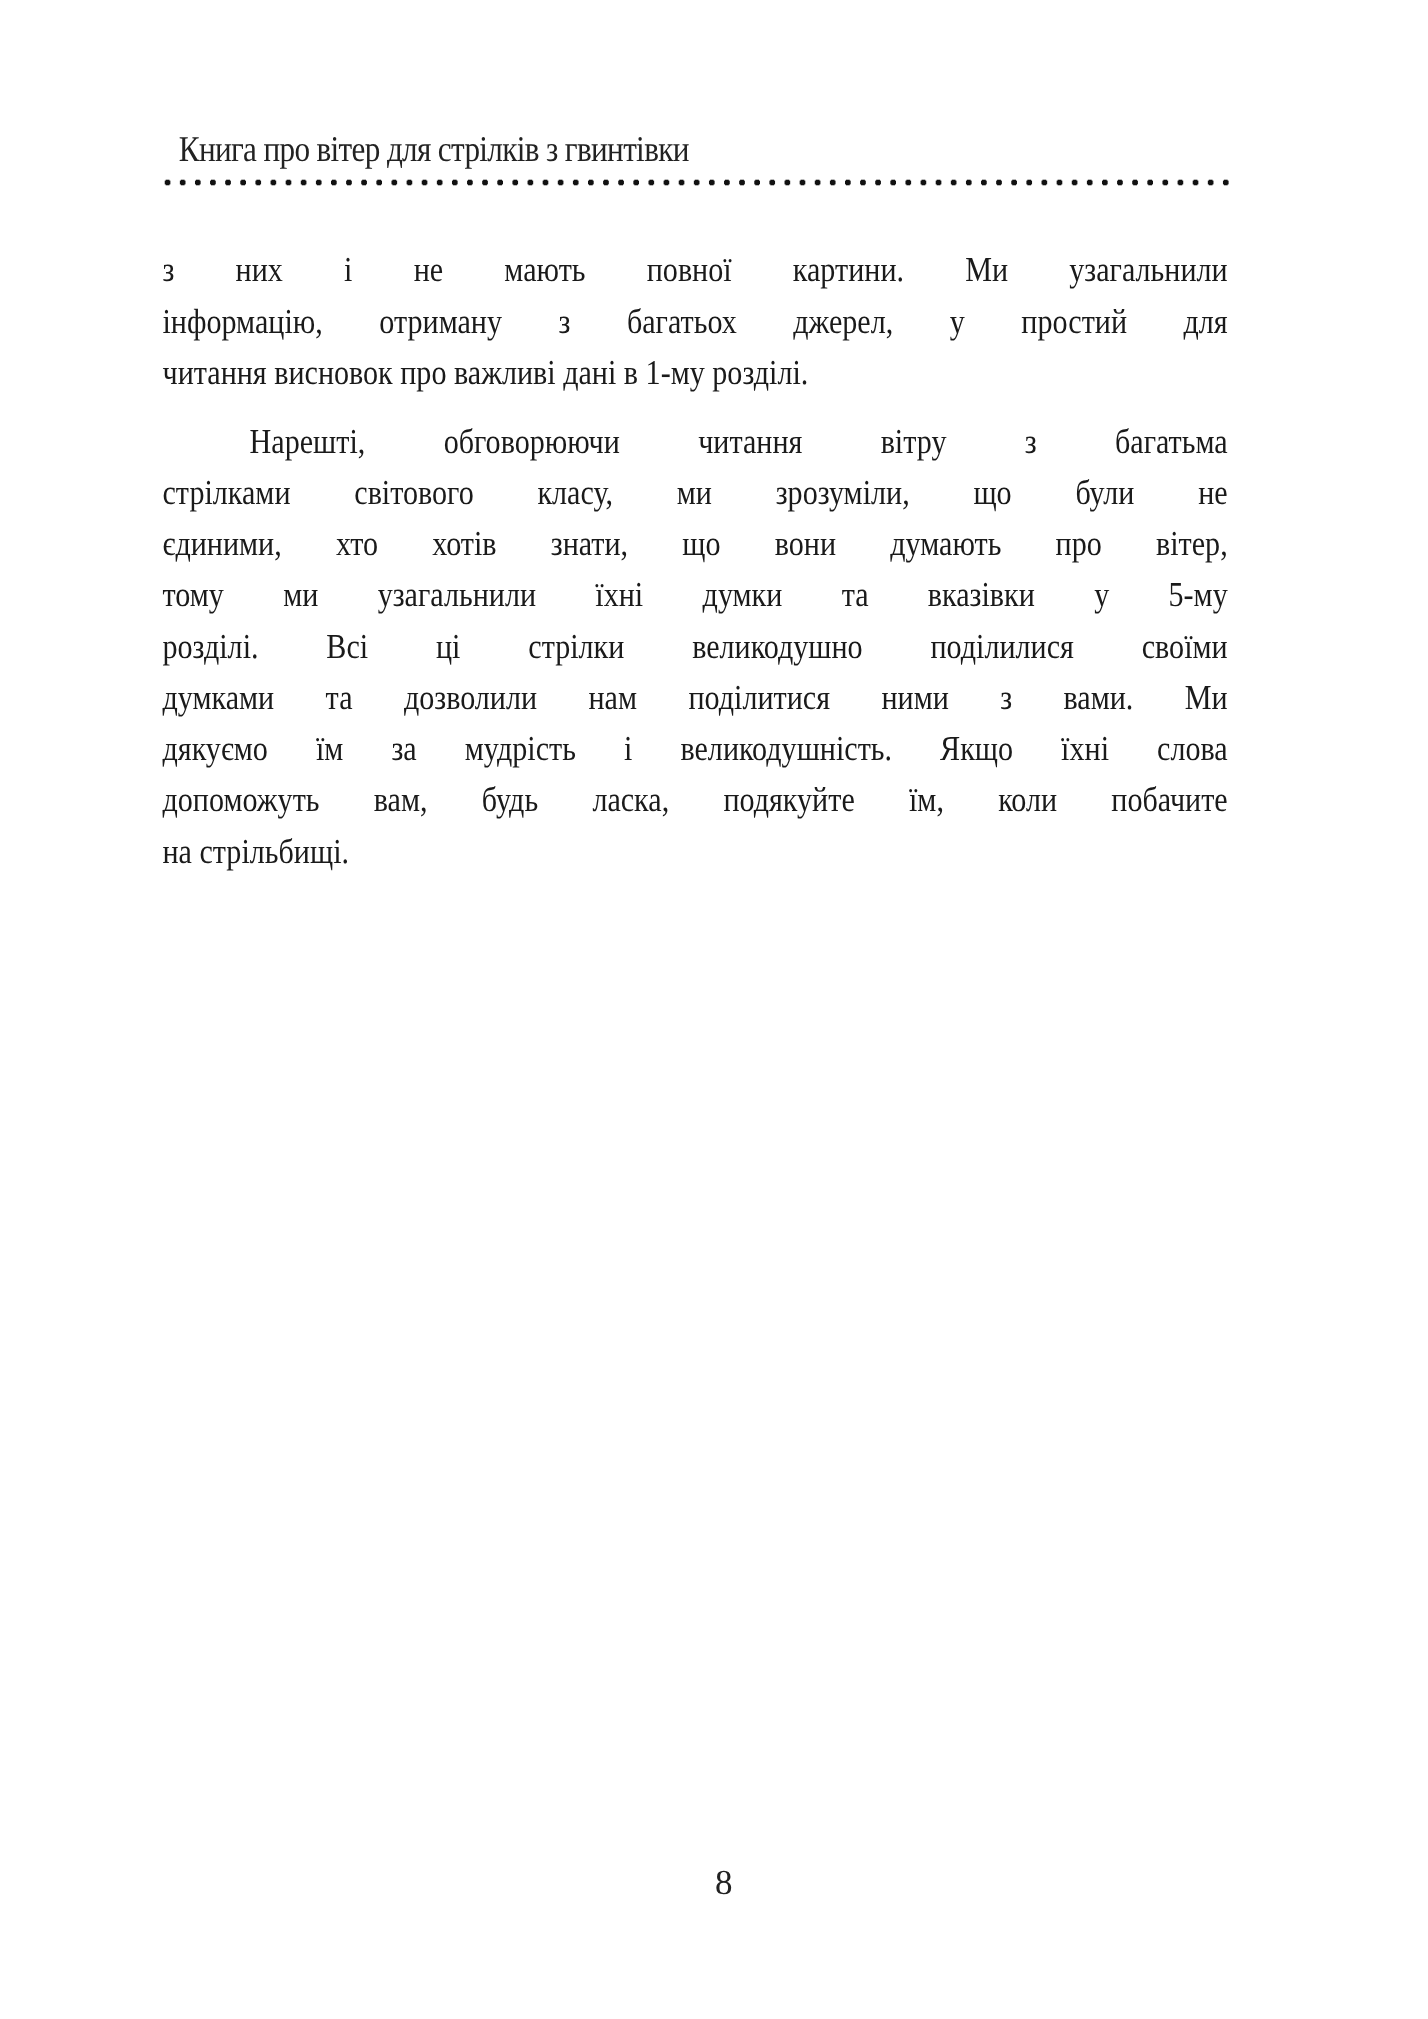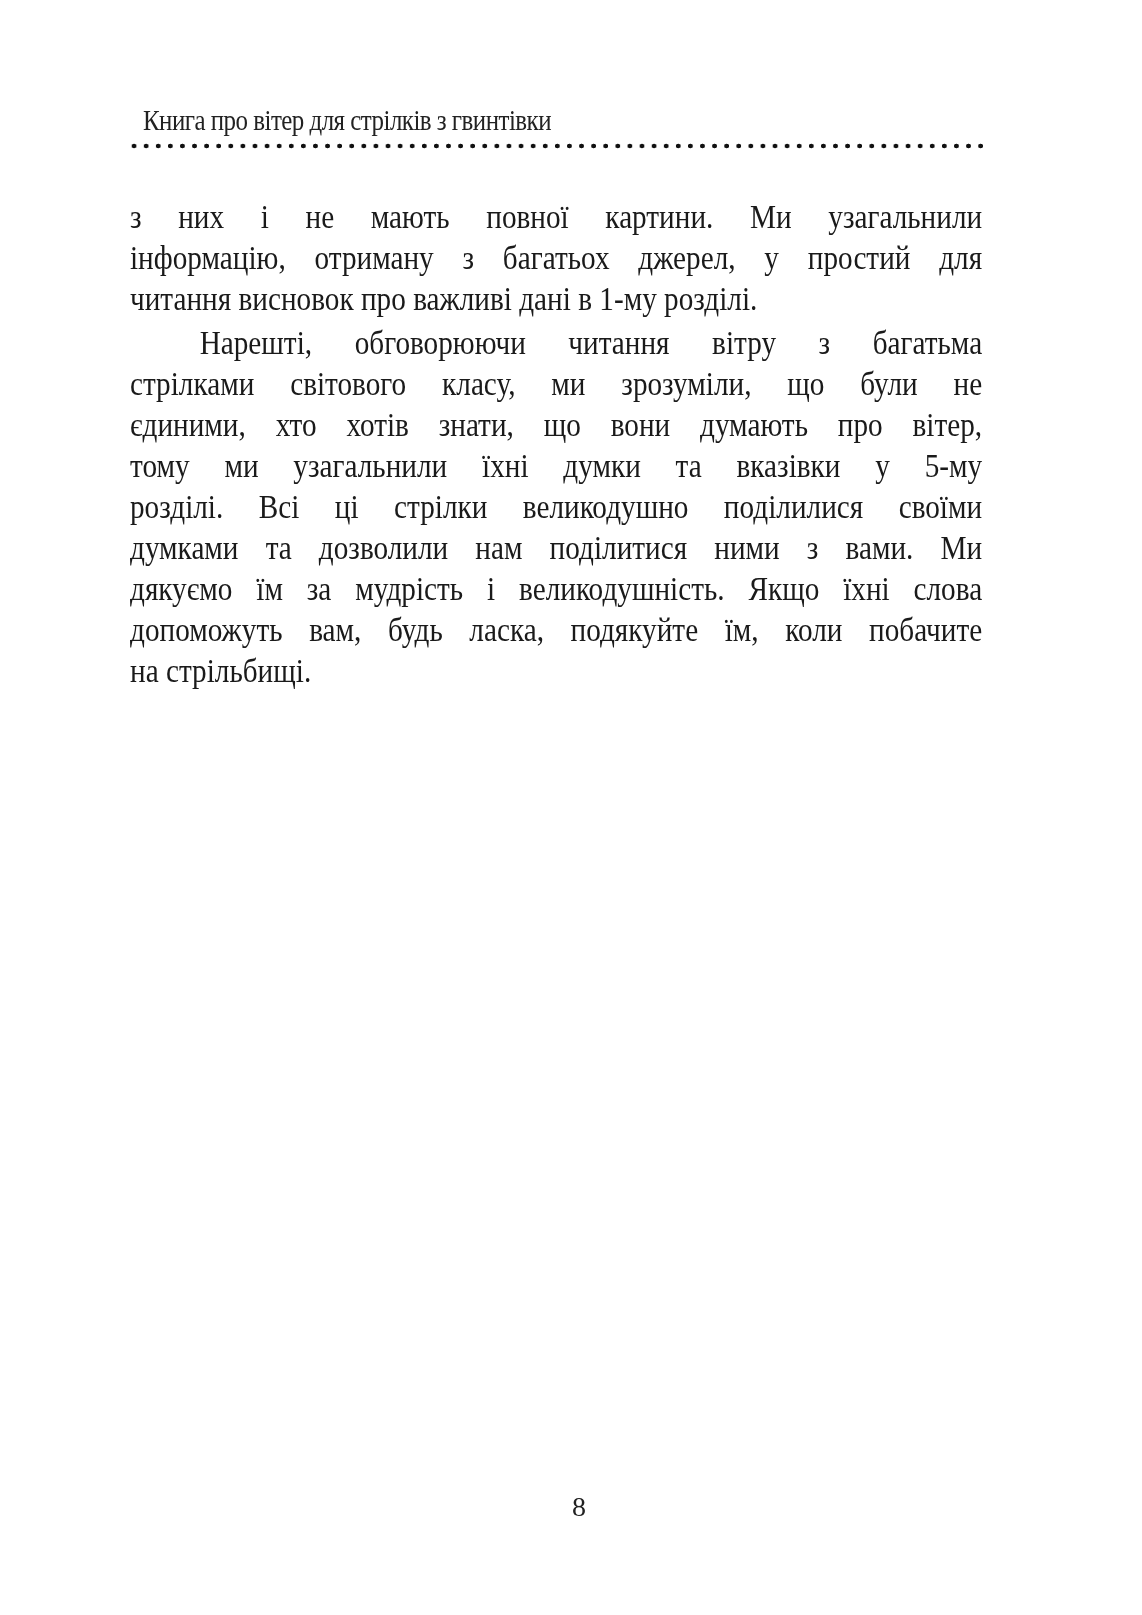--- a/index.html
+++ b/index.html
@@ -43,31 +43,31 @@
       background-image: radial-gradient(circle, #111 2.2px, transparent 2.6px);
       background-size: 12.1px 6px;
       background-repeat: repeat-x;
       background-position: 0 0;
     }
     .body-text {
       position: absolute;
       left: 130px;
       top: 196px;
       width: 852px;
-      font-size: 34px;
+      font-size: 28px;
       line-height: 41px;
       color: #1a1a1a;
     }
     .para {
       margin: 0;
       text-align: justify;
       text-align-last: left;
     }
     .para + .para {
-      margin-top: 3px;
+      margin-top: 14px;
     }
     .line {
       display: block;
       text-align: justify;
       text-align-last: justify;
       white-space: nowrap;
       transform: scaleX(0.86);
       transform-origin: left center;
       width: 116.3%;
     }

